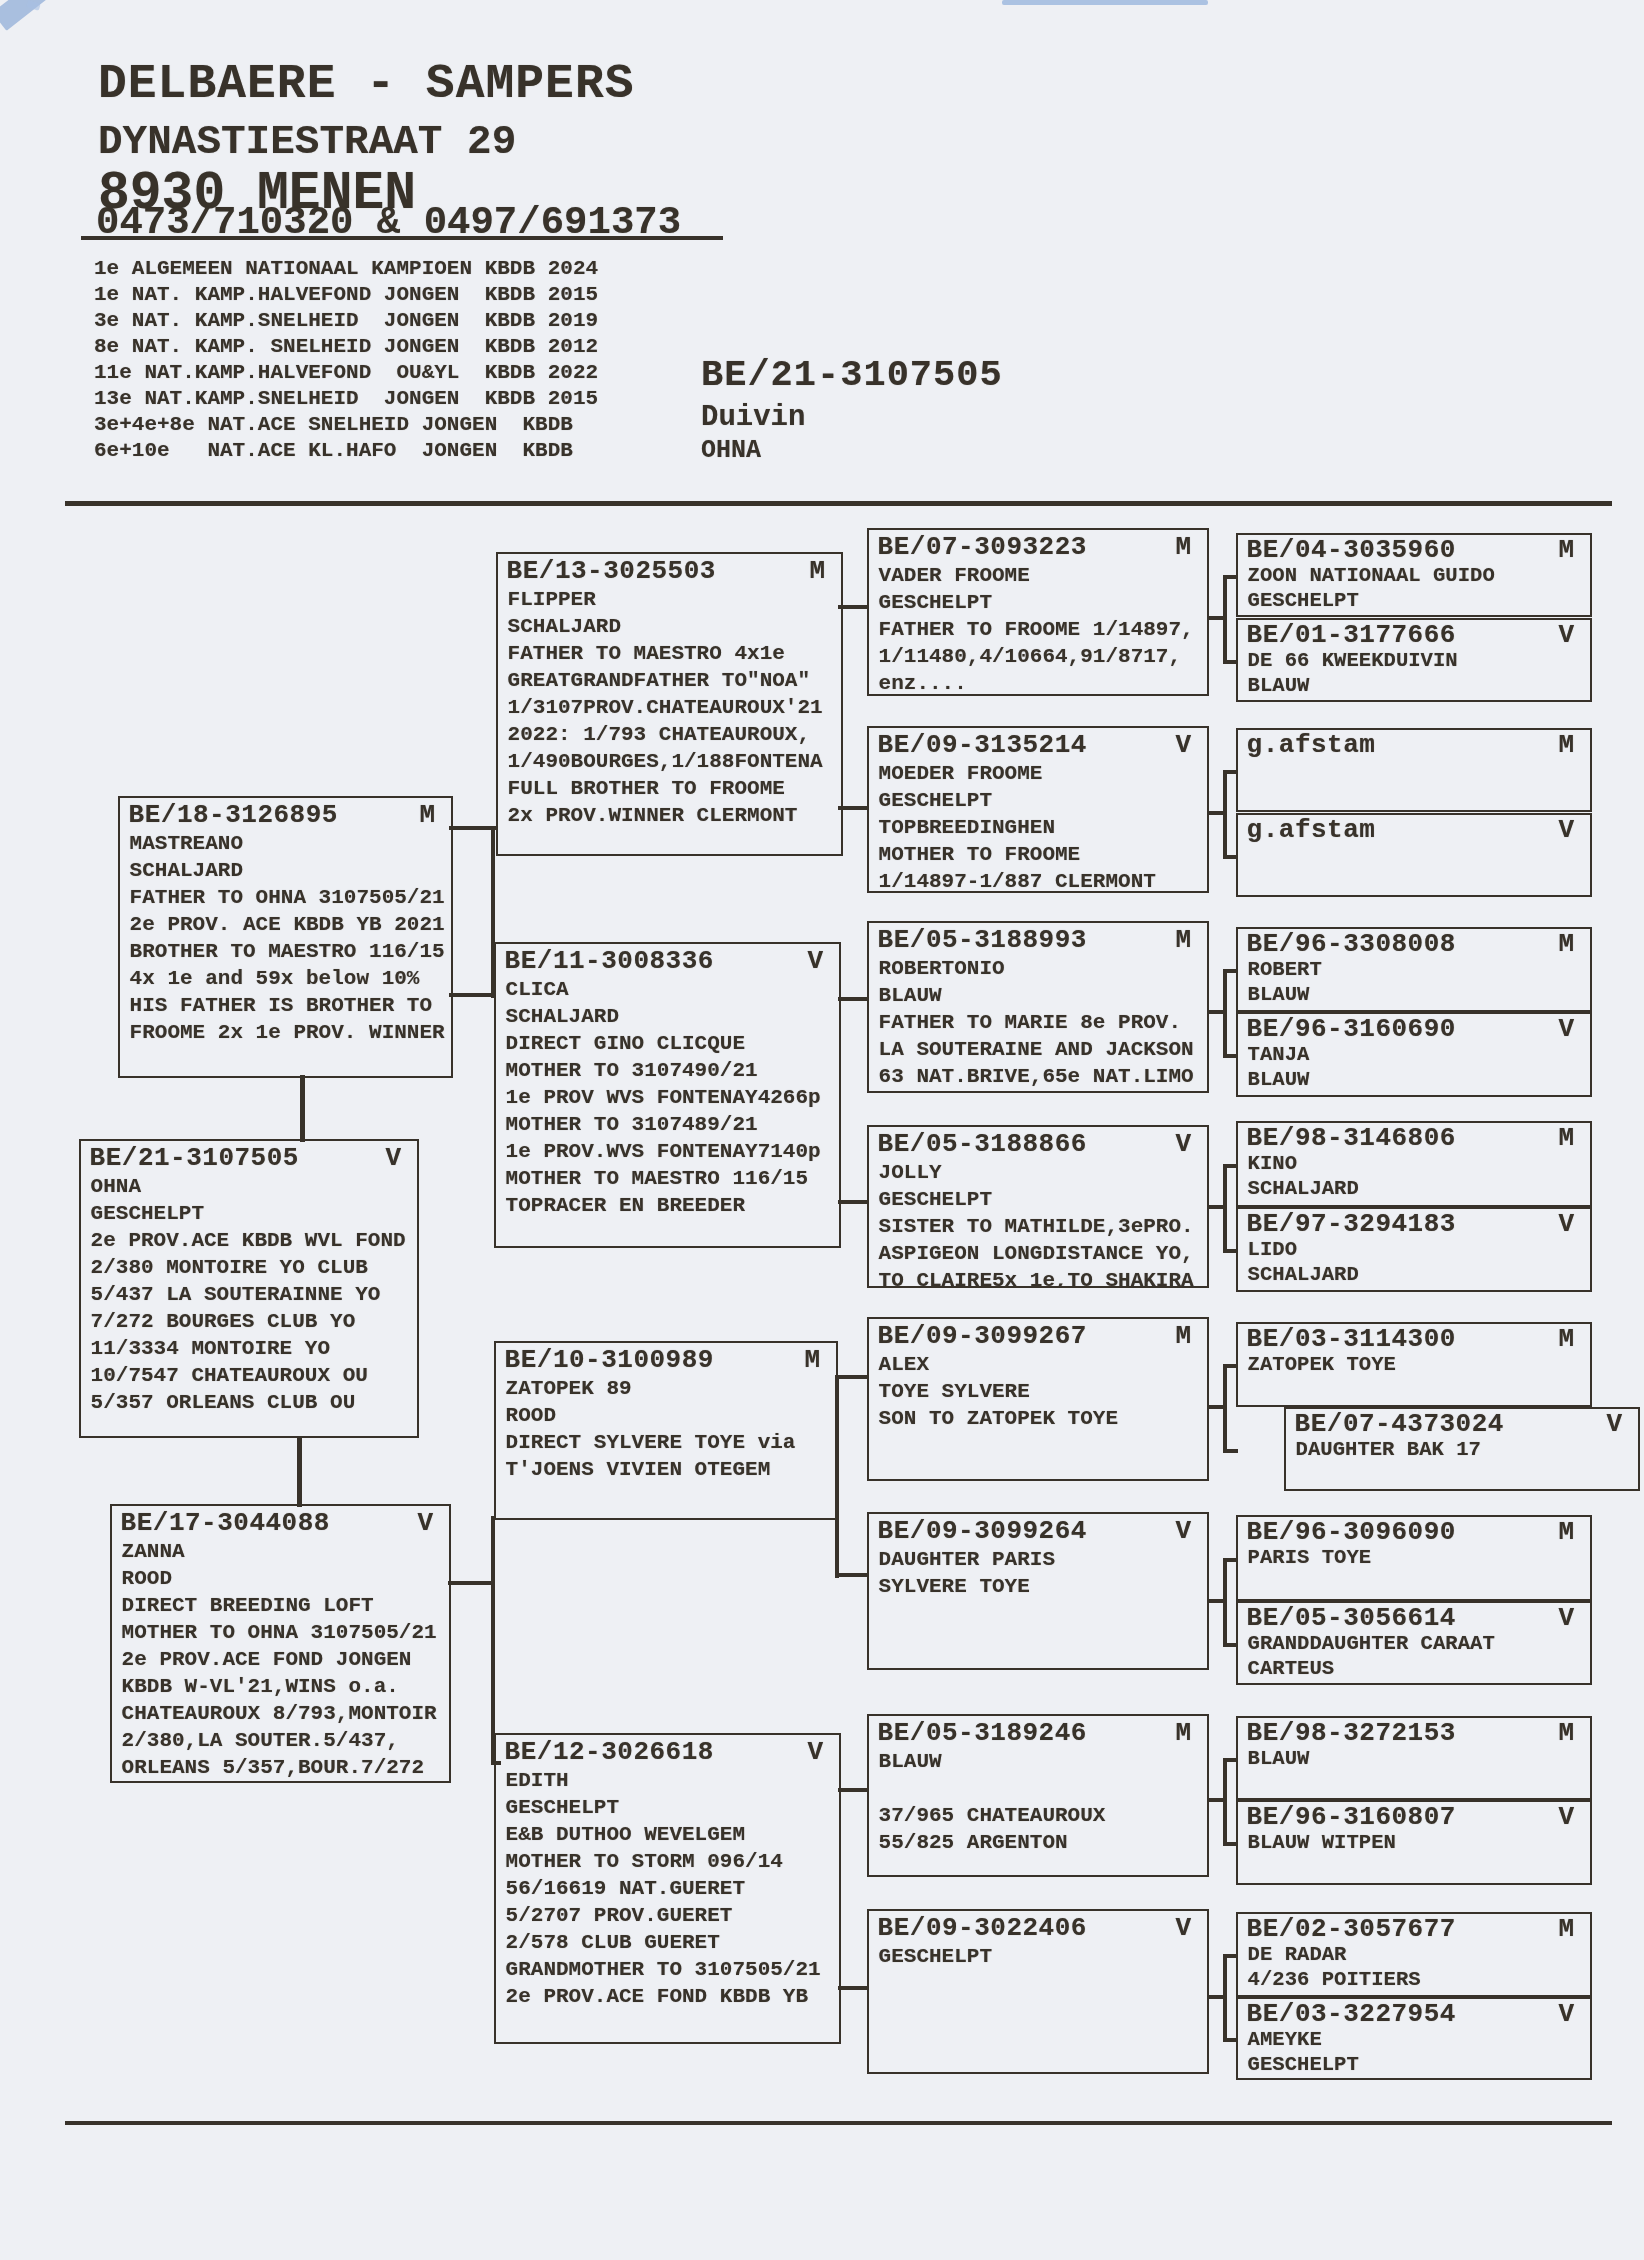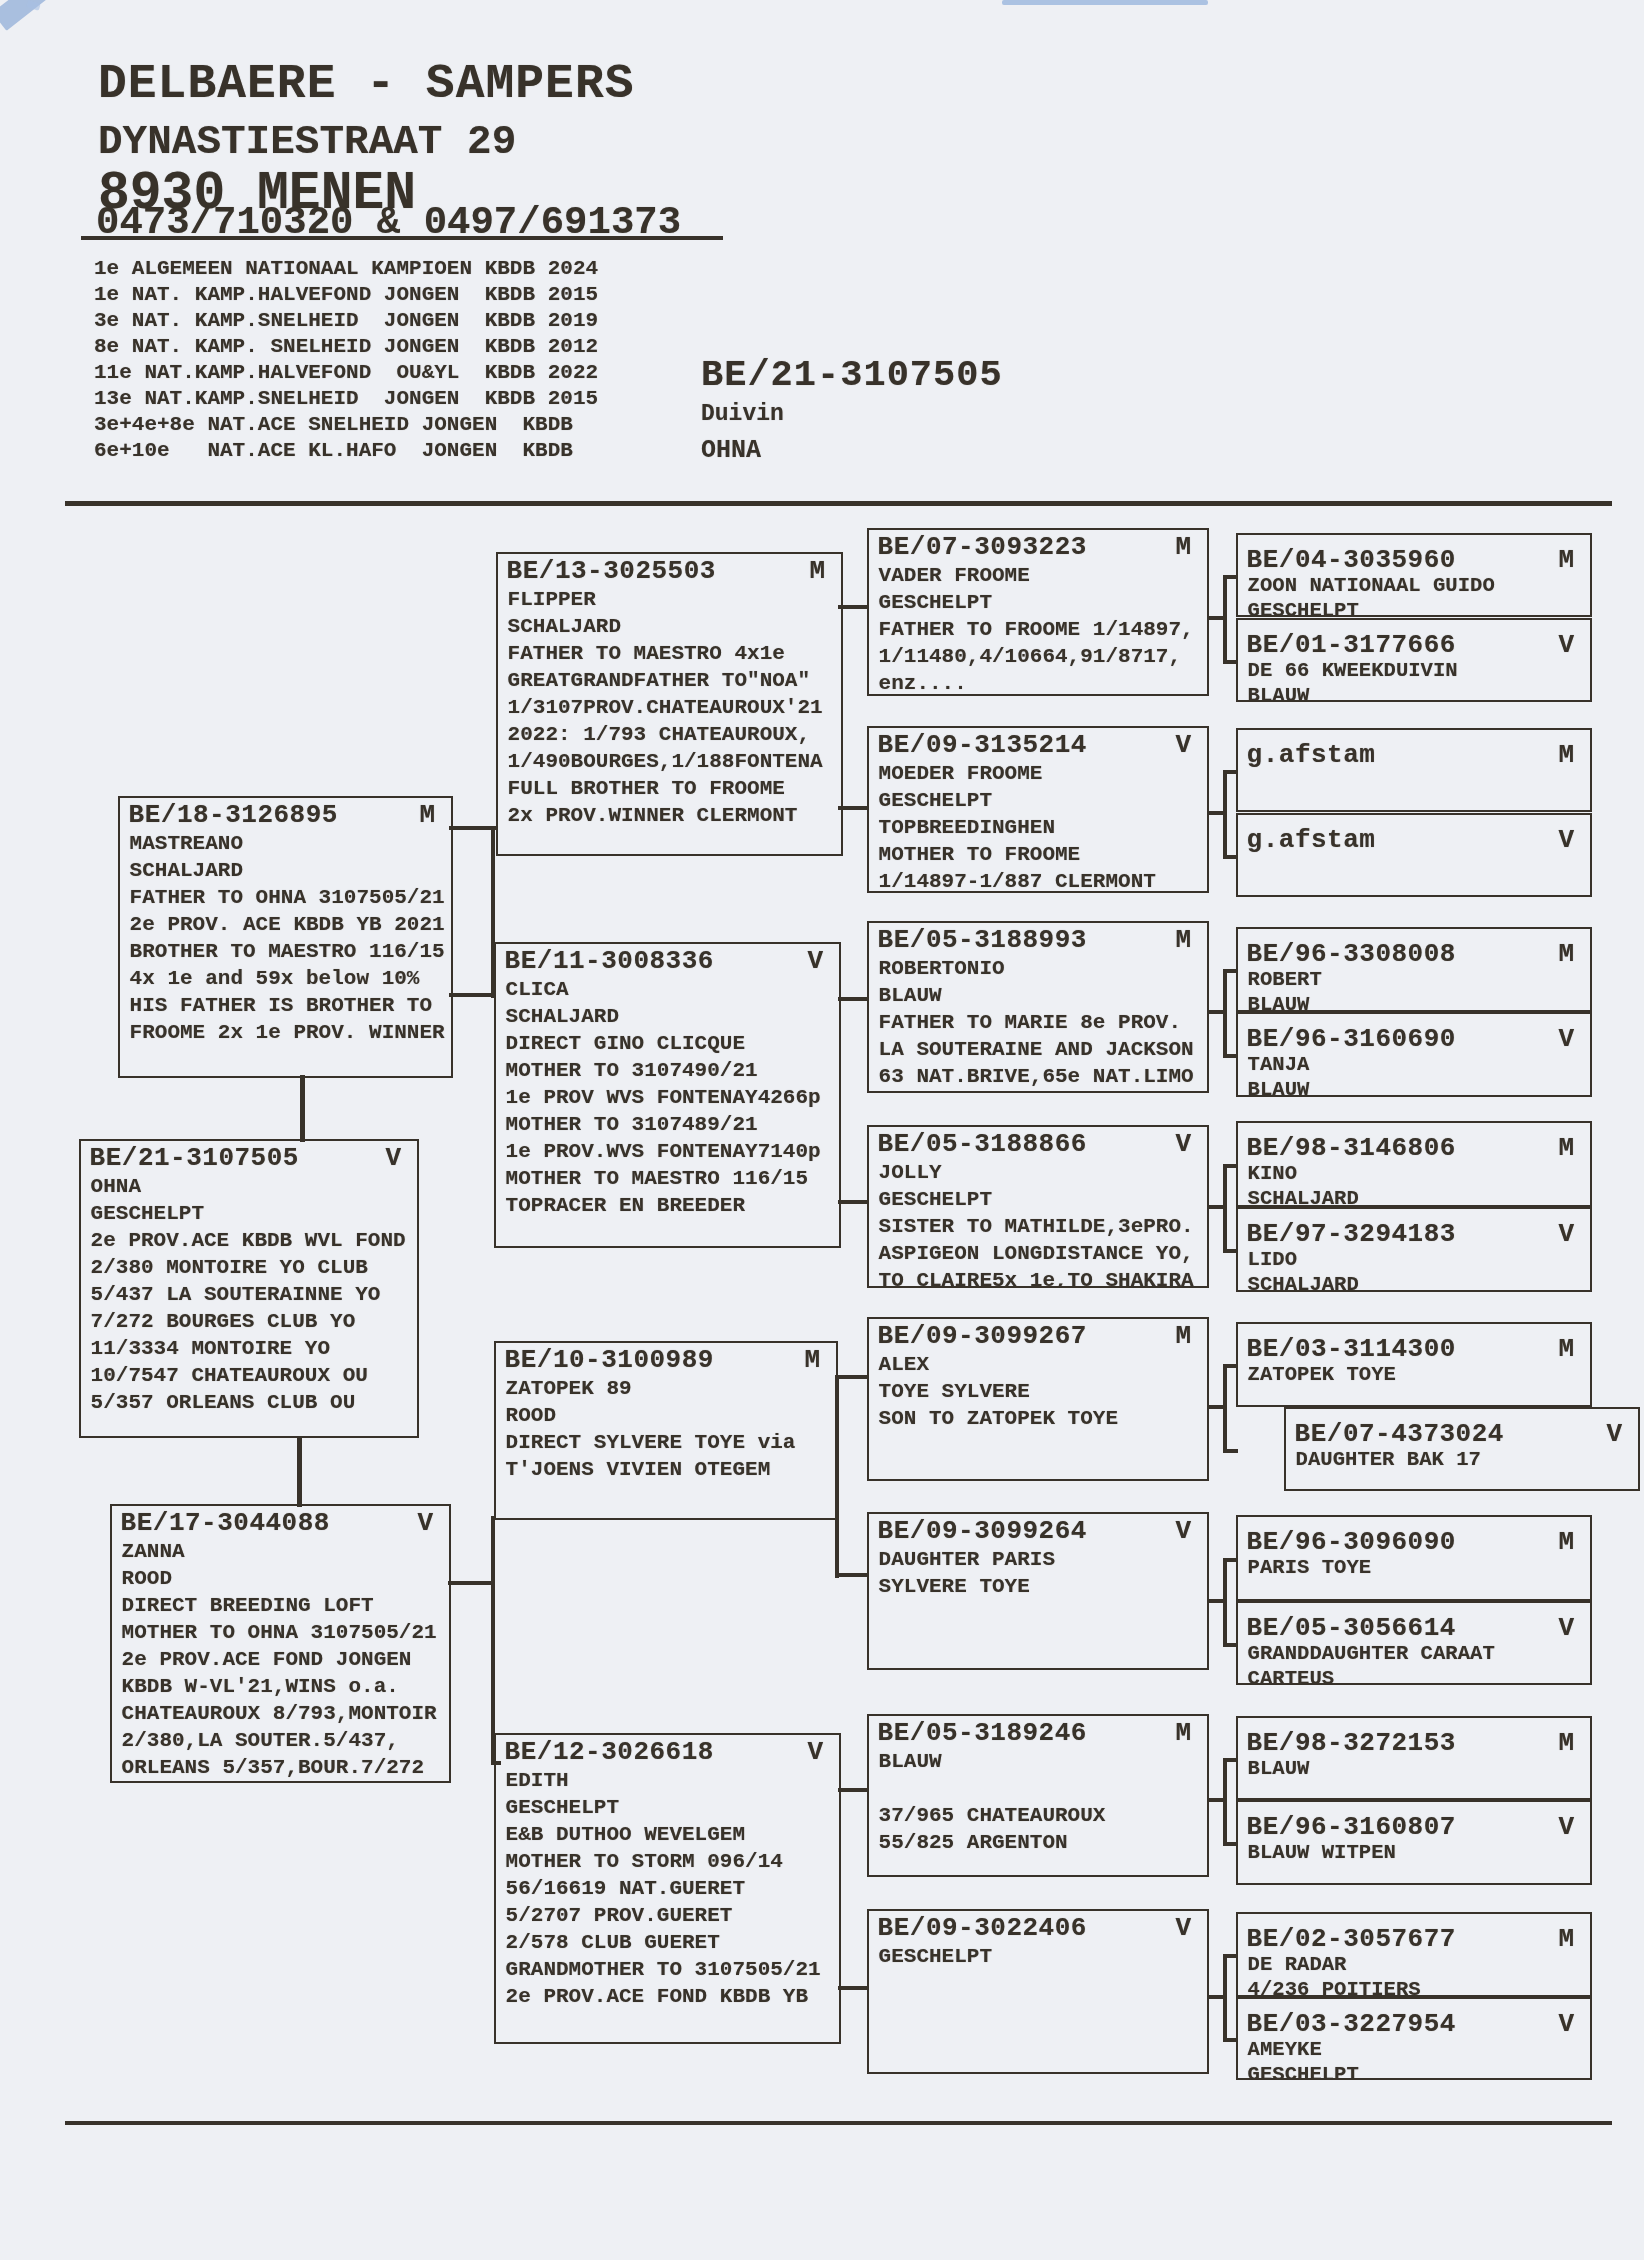--- a/index.html
+++ b/index.html
@@ -19,21 +19,21 @@
   .soft{text-shadow:0 0 1px rgba(56,50,42,.4);}
   
   #loft  {left:98px;top:57px; font-size:48px;font-weight:700;letter-spacing:1px;white-space:pre;}
   #addr1 {left:98px;top:119px;font-size:41px;font-weight:700;white-space:pre;}
   #addr2 {left:98px;top:164px;font-size:53px;font-weight:700;white-space:pre;}
   #phone {left:96px;top:201px;font-size:39px;font-weight:700;white-space:pre;}
   
   #ach{left:94px;top:256px;font-size:21px;font-weight:700;line-height:26px;white-space:pre;}
   
   #sring{left:701px;top:354px;font-size:37px;font-weight:700;letter-spacing:1px;white-space:pre;}
-  #ssex {left:701px;top:401px;font-size:23px;font-weight:700;white-space:pre;font-family:Liberation Mono, monospace;}
+  #ssex {left:701px;top:401px;font-size:29px;font-weight:700;white-space:pre;font-family:Liberation Mono, monospace;}
   #sname{left:701px;top:436px;font-size:25px;font-weight:700;white-space:pre;}
   
   .hline{position:absolute;background:var(--ink);}
   
   .pbox{
     position:absolute;
     border:2.9px solid var(--ink);
     box-sizing:border-box;
     overflow:hidden;
     background:transparent;
@@ -42,21 +42,21 @@
     display:flex;justify-content:space-between;align-items:flex-start;
     padding:1.9px 15.3px 0 8.6px;
     font-weight:700;font-size:26px;line-height:30px;letter-spacing:0.5px;
     white-space:pre;
   }
   .pbox .bd{
     padding:0 3.8px 0 9.6px;
     font-weight:700;font-size:21px;line-height:27px;
     white-space:pre;
   }
-  .pbox.c4 .hd{line-height:26px;padding-top:12px;}
+  .pbox.c4 .hd{line-height:26px;padding-top:2px;}
   .pbox.c4 .bd{font-size:20.6px;line-height:25px;}
   
   .art{position:absolute;border-radius:1.9px;}
 </style>
 </head>
 <body>
 
 <div id="page">
 
   <div class="art" style="left:1002px;top:0;width:206px;height:4.8px;background:#9ab6dd;opacity:.8;"></div>

